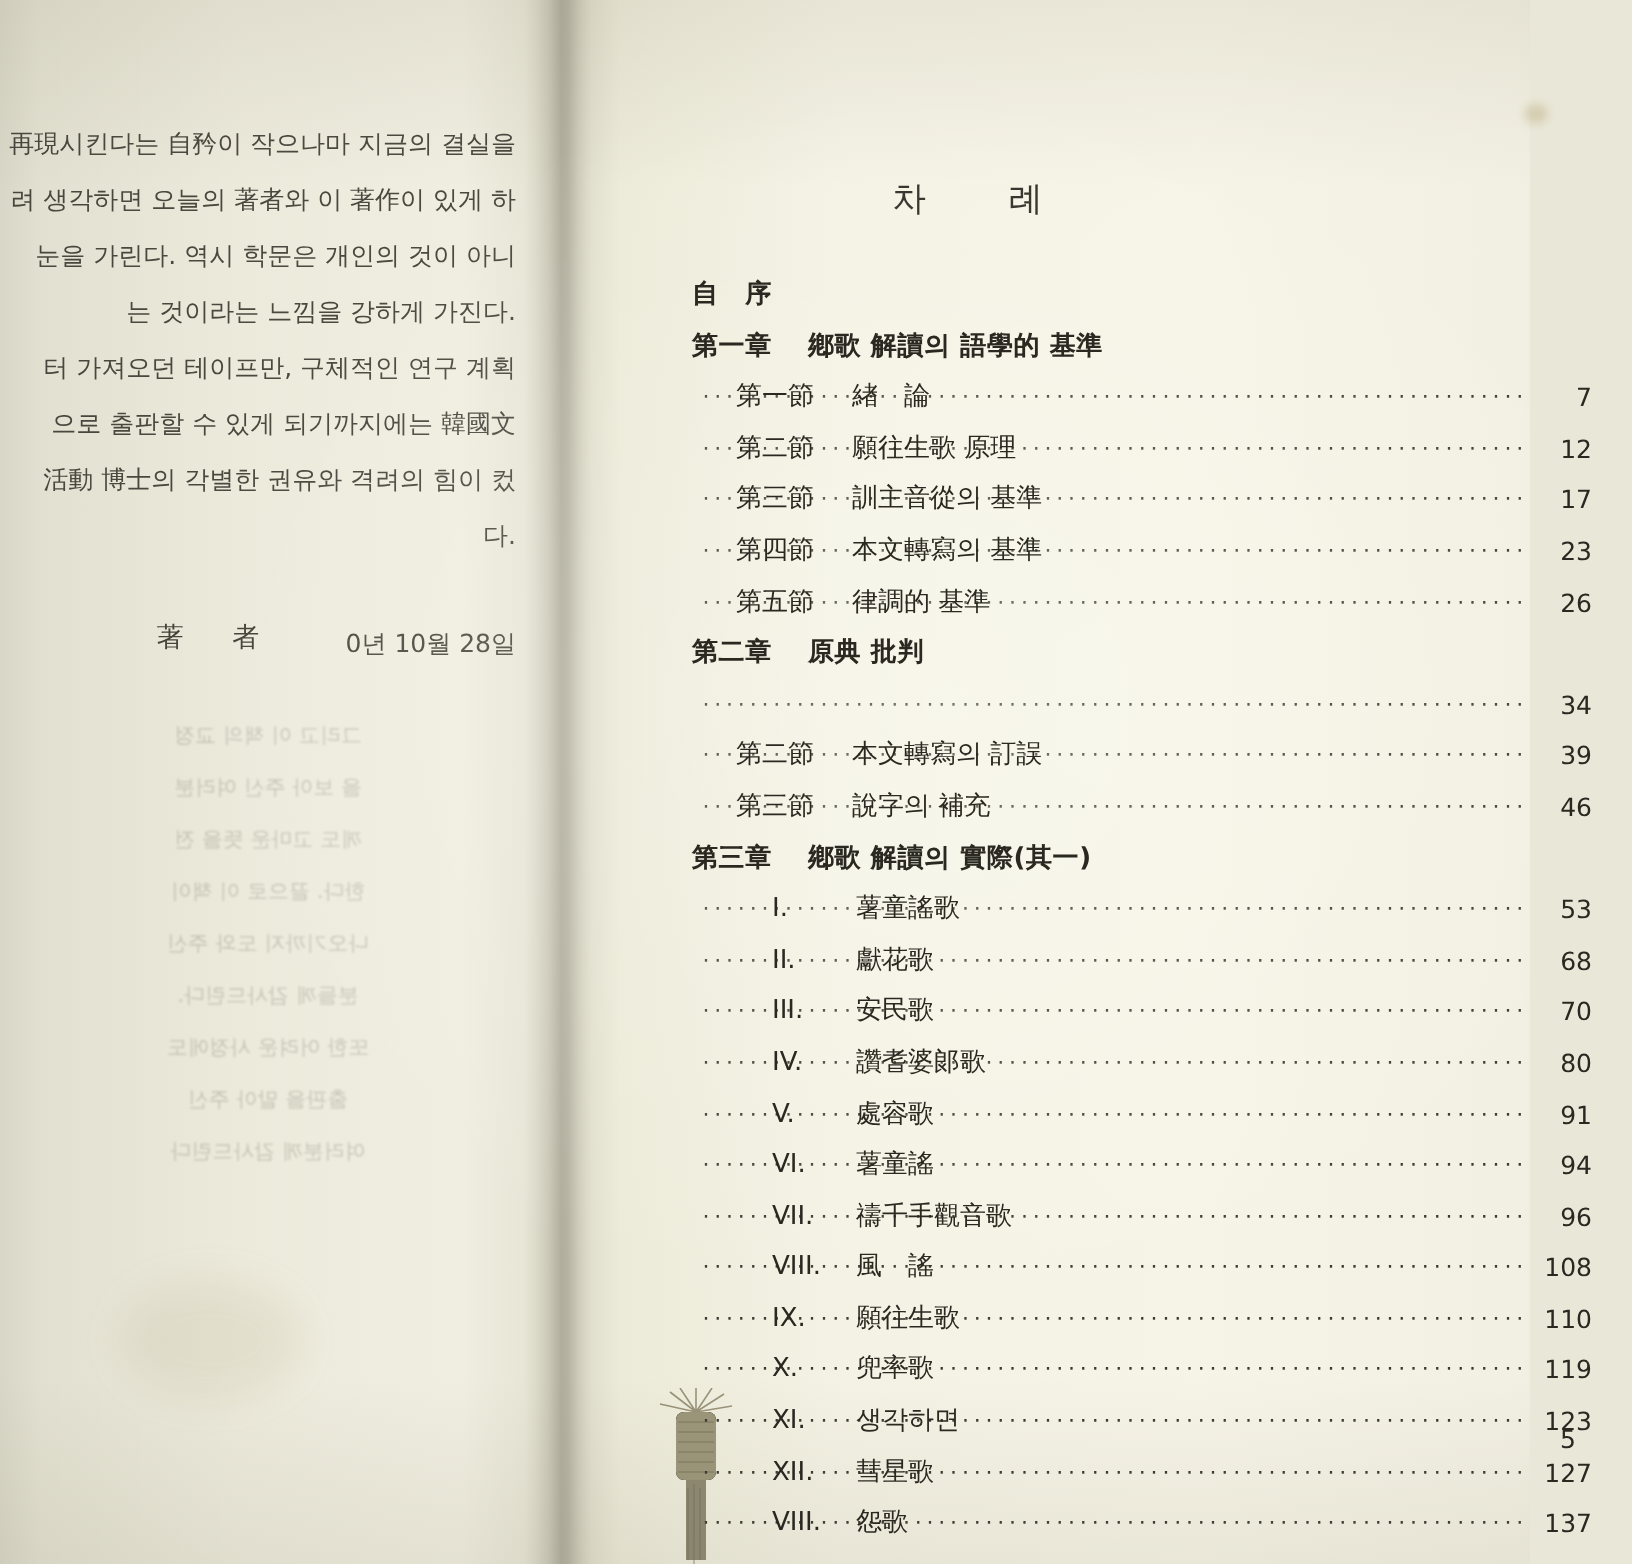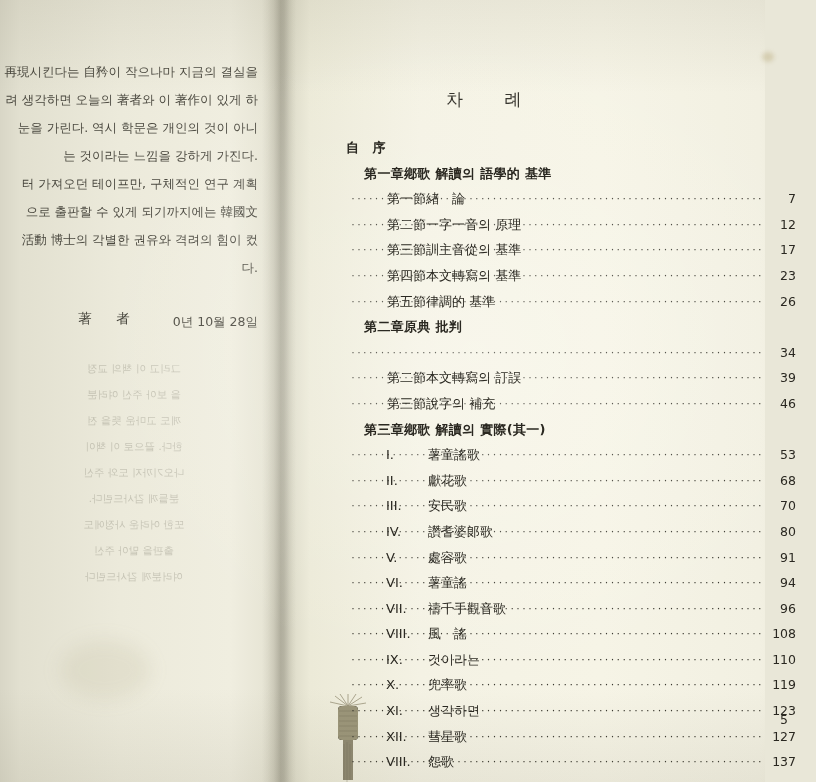--- a/index.html
+++ b/index.html
@@ -158,21 +158,20 @@
   }
   .row .lbl {
     position: relative;
     z-index: 2;
     background: transparent;
     padding-right: 6px;
   }
   .lbl .mark {
     display: inline-block;
     min-width: 58px;
-    text-align: right;
   }
   .lbl .mark.roman {
     min-width: 42px;
     text-align: left;
   }
   .lvl-0 { padding-left: 0px; font-weight: bold; letter-spacing: 0.3px; }
   .lvl-1 { padding-left: 22px; }
   .lvl-2 { padding-left: 40px; }
   .folio {
     position: absolute;
@@ -244,38 +243,38 @@
       <path d="M19 50 V86 M22 48 V88 M25 50 V86"></path>
     </g>
   </svg>
 
   <div class="right-page">
     <div class="toc-title">차 례</div>
     <div class="toc">
         <div class="row lvl-0 no-dots"><span class="lbl"><span>自　序</span></span></div>
         <div class="row lvl-0 no-dots"><span class="lbl"><span class="mark">第一章</span><span>鄕歌 解讀의 語學的 基準</span></span></div>
         <div class="row lvl-1"><span class="lbl"><span class="mark">第一節</span><span>緖　論</span></span><span class="dots">······································································</span><span class="num">7</span></div>
-        <div class="row lvl-1"><span class="lbl"><span class="mark">第二節</span><span>一字一音의 原理</span></span><span class="dots">······································································</span><span class="num">12</span></div>
+        <div class="row lvl-1"><span class="lbl"><span class="mark">第二節</span><span>願往生歌 原理</span></span><span class="dots">······································································</span><span class="num">12</span></div>
         <div class="row lvl-1"><span class="lbl"><span class="mark">第三節</span><span>訓主音從의 基準</span></span><span class="dots">······································································</span><span class="num">17</span></div>
         <div class="row lvl-1"><span class="lbl"><span class="mark">第四節</span><span>本文轉寫의 基準</span></span><span class="dots">······································································</span><span class="num">23</span></div>
         <div class="row lvl-1"><span class="lbl"><span class="mark">第五節</span><span>律調的 基準</span></span><span class="dots">······································································</span><span class="num">26</span></div>
         <div class="row lvl-0 no-dots"><span class="lbl"><span class="mark">第二章</span><span>原典 批判</span></span></div>
         <div class="row lvl-1"><span class="dots">······································································</span><span class="num">34</span></div>
         <div class="row lvl-1"><span class="lbl"><span class="mark">第二節</span><span>本文轉寫의 訂誤</span></span><span class="dots">······································································</span><span class="num">39</span></div>
         <div class="row lvl-1"><span class="lbl"><span class="mark">第三節</span><span>說字의 補充</span></span><span class="dots">······································································</span><span class="num">46</span></div>
         <div class="row lvl-0 no-dots"><span class="lbl"><span class="mark">第三章</span><span>鄕歌 解讀의 實際(其一)</span></span></div>
         <div class="row lvl-2"><span class="lbl"><span class="mark roman">I.</span><span>薯童謠歌</span></span><span class="dots">······································································</span><span class="num">53</span></div>
         <div class="row lvl-2"><span class="lbl"><span class="mark roman">II.</span><span>獻花歌</span></span><span class="dots">······································································</span><span class="num">68</span></div>
         <div class="row lvl-2"><span class="lbl"><span class="mark roman">III.</span><span>安民歌</span></span><span class="dots">······································································</span><span class="num">70</span></div>
         <div class="row lvl-2"><span class="lbl"><span class="mark roman">IV.</span><span>讚耆婆郞歌</span></span><span class="dots">······································································</span><span class="num">80</span></div>
         <div class="row lvl-2"><span class="lbl"><span class="mark roman">V.</span><span>處容歌</span></span><span class="dots">······································································</span><span class="num">91</span></div>
         <div class="row lvl-2"><span class="lbl"><span class="mark roman">VI.</span><span>薯童謠</span></span><span class="dots">······································································</span><span class="num">94</span></div>
         <div class="row lvl-2"><span class="lbl"><span class="mark roman">VII.</span><span>禱千手觀音歌</span></span><span class="dots">······································································</span><span class="num">96</span></div>
         <div class="row lvl-2"><span class="lbl"><span class="mark roman">VIII.</span><span>風　謠</span></span><span class="dots">······································································</span><span class="num">108</span></div>
-        <div class="row lvl-2"><span class="lbl"><span class="mark roman">IX.</span><span>것이라는</span></span><span class="dots">······································································</span><span class="num">110</span></div>
+        <div class="row lvl-2"><span class="lbl"><span class="mark roman">IX.</span><span>願往生歌</span></span><span class="dots">······································································</span><span class="num">110</span></div>
         <div class="row lvl-2"><span class="lbl"><span class="mark roman">X.</span><span>兜率歌</span></span><span class="dots">······································································</span><span class="num">119</span></div>
         <div class="row lvl-2"><span class="lbl"><span class="mark roman">XI.</span><span>생각하면</span></span><span class="dots">······································································</span><span class="num">123</span></div>
         <div class="row lvl-2"><span class="lbl"><span class="mark roman">XII.</span><span>彗星歌</span></span><span class="dots">······································································</span><span class="num">127</span></div>
         <div class="row lvl-2"><span class="lbl"><span class="mark roman">VIII.</span><span>怨歌</span></span><span class="dots">······································································</span><span class="num">137</span></div>
       </div>
     <div class="folio">5</div>
   </div>
 
   <div class="stain" style="left:762px;top:52px;width:12px;height:10px;background:rgba(170,150,90,0.30);filter:blur(2px);"></div>
   <div class="stain" style="left:60px;top:640px;width:90px;height:60px;background:rgba(160,150,110,0.12);filter:blur(9px);"></div>

